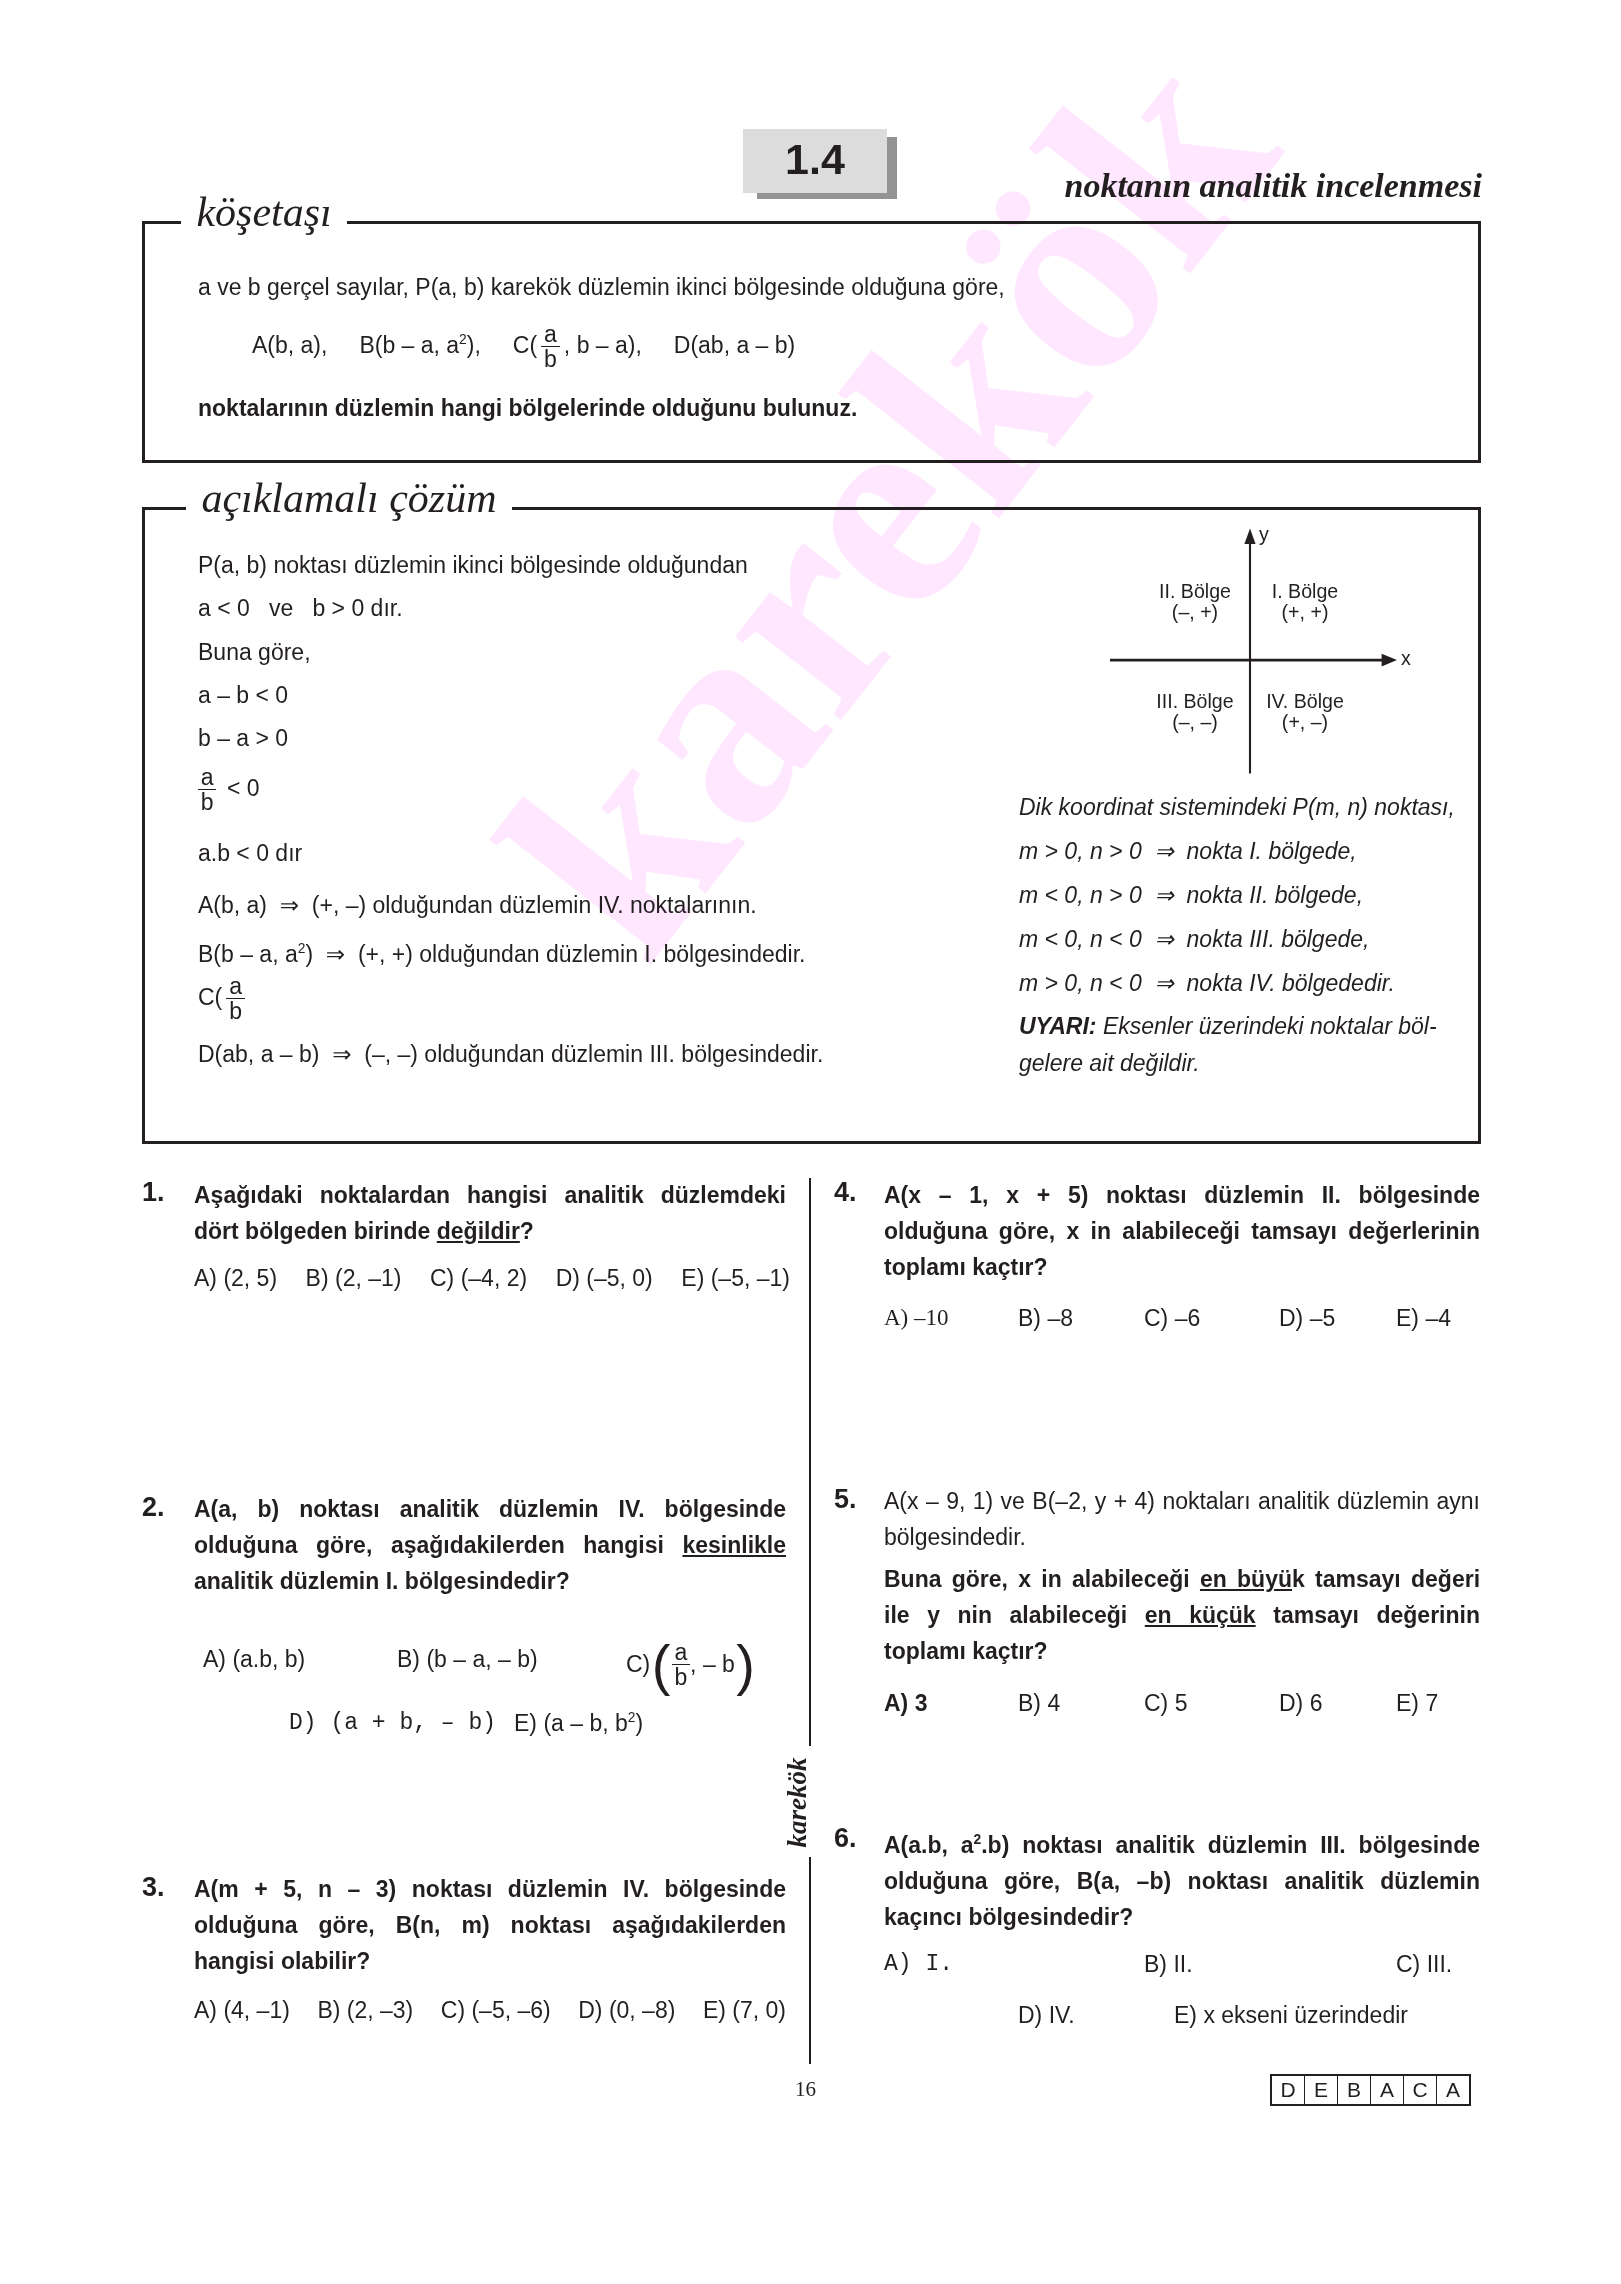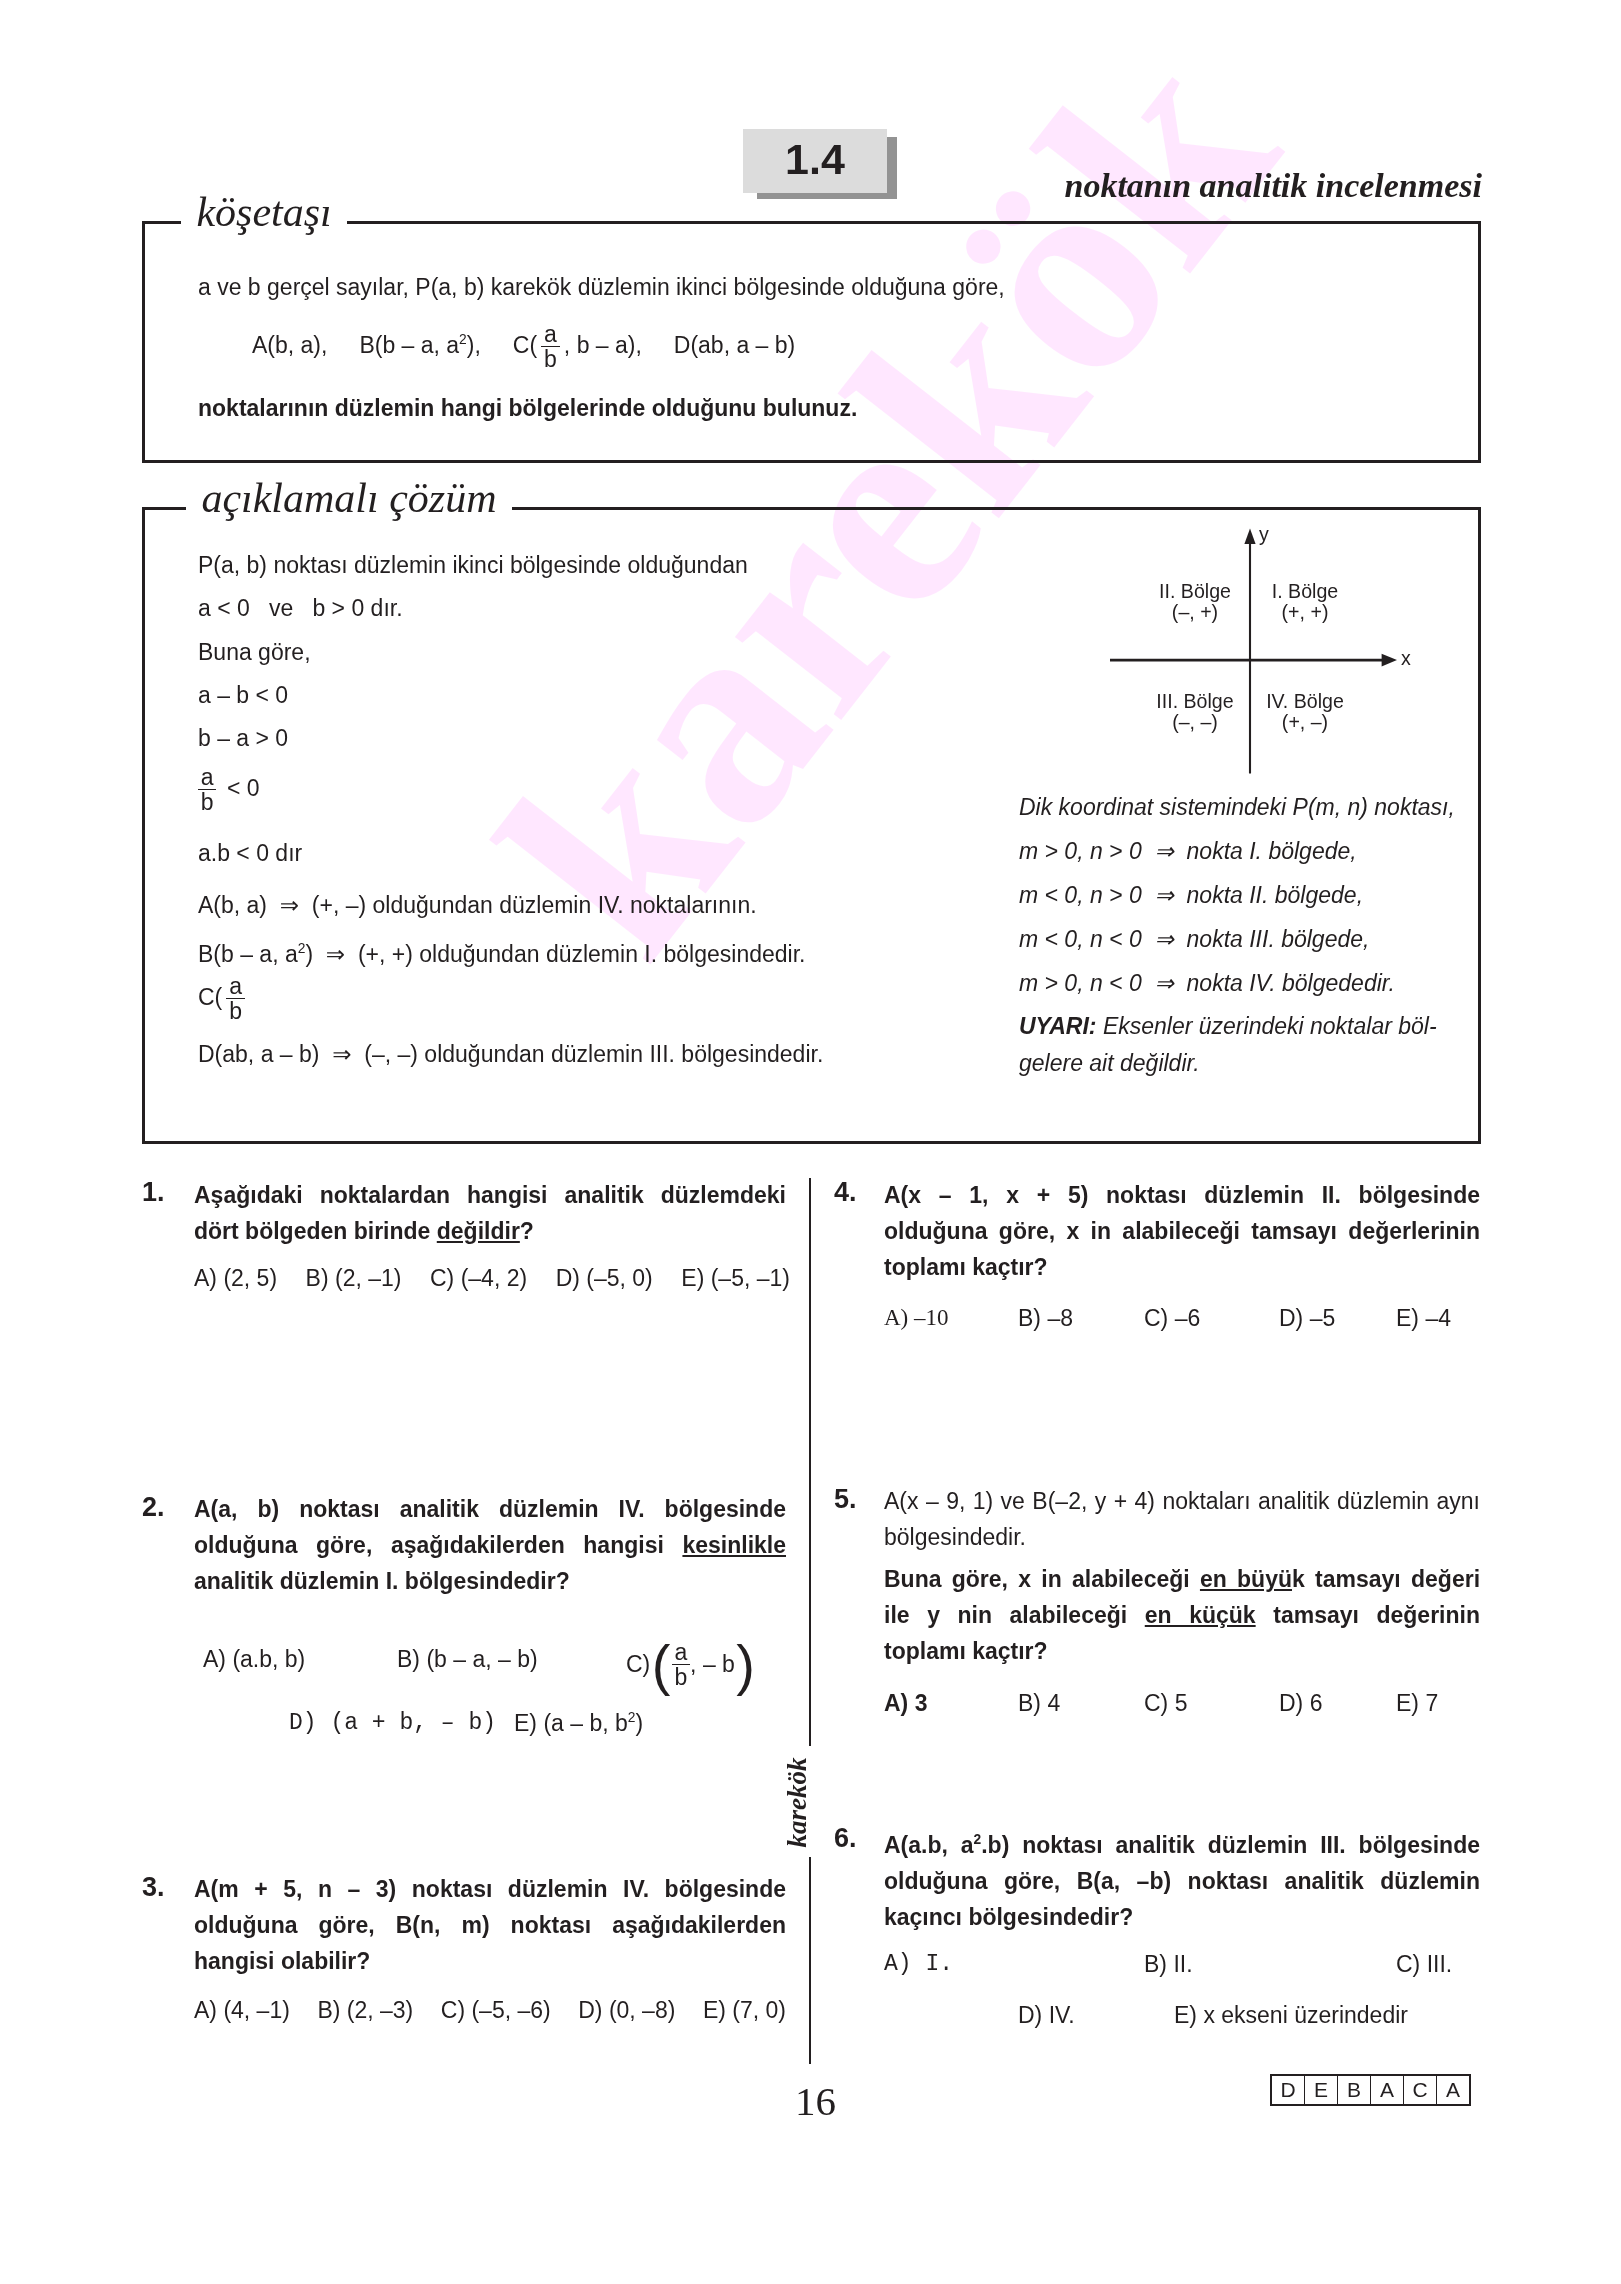--- a/index.html
+++ b/index.html
@@ -36,21 +36,21 @@
   
   .qnum { font-weight: bold; font-size: 27px; }
   .qtext { font-size: 23px; line-height: 36px; text-align: justify; }
   .opt { font-size: 23px; position: absolute; white-space: nowrap; }
   .u { text-decoration: underline; }
 
   #divider { left: 809px; top: 1178px; width: 2.1px; height: 568px; background: #231f20; }
   #divider2 { left: 809px; top: 1857px; width: 2.1px; height: 207px; background: #231f20; }
   #side-brand { left: 776px; top: 1748px; width: 63px; height: 112px; }
 
-  #page-number { left: 795px; top: 2077px; font-family: "Liberation Serif", serif; font-size: 41px; }
+  #page-number { left: 795px; top: 2077px; font-family: "Liberation Serif", serif; font-size: 21px; }
   #answer-key { left: 1270px; top: 2074px; display: flex; border: 2.8px solid #231f20; }
   #answer-key div { width: 32px; height: 28px; border-right: 1.4px solid #231f20; text-align: center;
                     line-height: 28px; font-size: 21px; }
   #answer-key div:last-child { border-right: none; }
 
   #watermark { left: 434px; top: 806px; font-family: "Liberation Serif", serif; font-weight: bold;
                font-size: 294px; color: #ff66ff; opacity: 0.15; transform: rotate(-52deg);
                transform-origin: left top; white-space: nowrap; pointer-events: none; }
 </style>
 </head>

